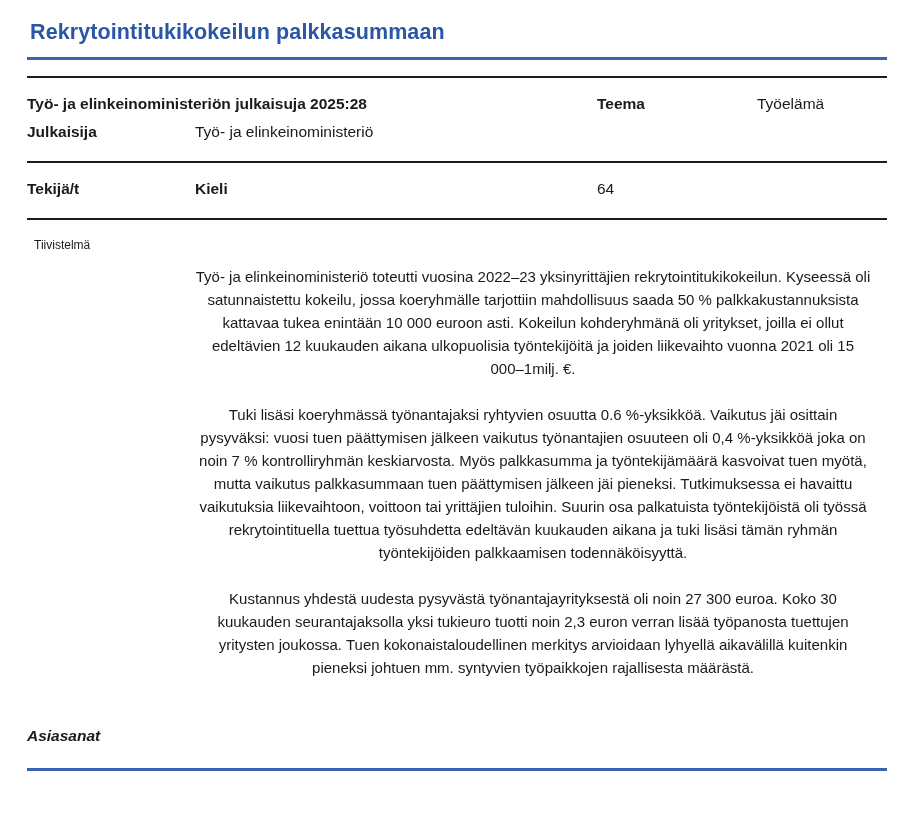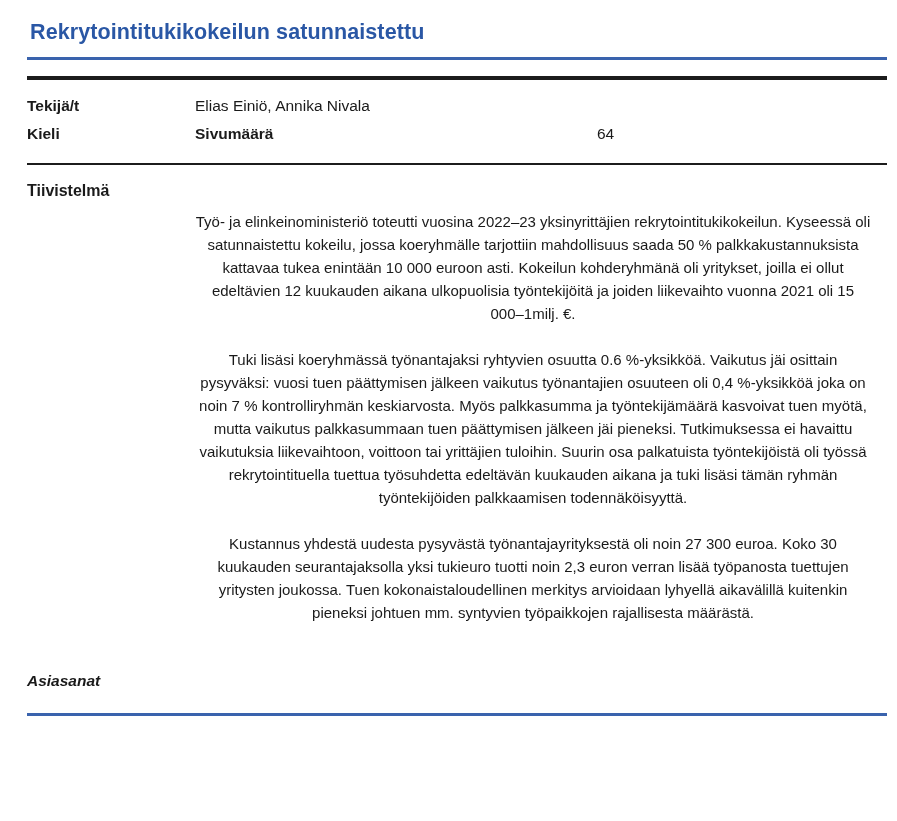--- a/index.html
+++ b/index.html
@@ -33,21 +33,21 @@
     grid-template-columns: 168px 402px 160px 1fr;
     row-gap: 3px;
     padding: 13px 0 17px 0;
   }
   .cell { font-size: 15.5px; line-height: 25px; }
   .bold { font-weight: bold; }
   .span-2 { grid-column: 1 / span 2; }
   .span-3 { grid-column: 2 / span 3; }
 
   .abstract-section { padding: 13px 0 0 0; }
-  .abstract-label { font-size: 16px; line-height: 25px; font-weight: bold; }
+  .abstract-label { font-size: 12px; line-height: 25px; font-weight: normal; margin-left: 7px; }
   .abstract-body {
     margin: 7px 0 0 168px;
     max-width: 676px;
   }
   .abstract-body p {
     margin: 0 0 23px 0;
     font-size: 15px;
     line-height: 23px;
     text-align: center;
   }
@@ -58,34 +58,40 @@
     padding: 22px 0 20px 0;
     font-style: italic;
   }
   .keywords-grid .cell { font-size: 15.5px; line-height: 24px; }
 </style>
 </head>
 <body>
 
 <div class="page">
 
-  <h1 class="title">Rekrytointitukikokeilun satunnaistettu</h1>
+  <h1 class="title">Rekrytointitukikokeilun palkkasummaan</h1>
 
   <div class="rule rule-blue rule-gap-title"></div>
   <div class="rule rule-dark"></div>
 
+  <div class="meta-grid">
+    <div class="cell bold span-2">Työ- ja elinkeinoministeriön julkaisuja 2025:28</div>
+    <div class="cell bold">Teema</div>
+    <div class="cell">Työelämä</div>
+
+    <div class="cell bold">Julkaisija</div>
+    <div class="cell span-3">Työ- ja elinkeinoministeriö</div>
+  </div>
 
   <div class="rule rule-dark"></div>
 
   <div class="meta-grid">
     <div class="cell bold">Tekijä/t</div>
-    <div class="cell span-3">Elias Einiö, Annika Nivala</div>
 
     <div class="cell bold">Kieli</div>
-    <div class="cell bold">Sivumäärä</div>
     <div class="cell">64</div>
   </div>
 
   <div class="rule rule-dark"></div>
 
   <div class="abstract-section">
     <div class="abstract-label">Tiivistelmä</div>
     <div class="abstract-body">
       <p>Työ- ja elinkeinoministeriö toteutti vuosina 2022–23 yksinyrittäjien rekrytointitukikokeilun. Kyseessä oli satunnaistettu kokeilu, jossa koeryhmälle tarjottiin mahdollisuus saada 50 % palkkakustannuksista kattavaa tukea enintään 10 000 euroon asti. Kokeilun kohderyhmänä oli yritykset, joilla ei ollut edeltävien 12 kuukauden aikana ulkopuolisia työntekijöitä ja joiden liikevaihto vuonna 2021 oli 15 000–1milj. €.</p>
       <p>Tuki lisäsi koeryhmässä työnantajaksi ryhtyvien osuutta 0.6 %-yksikköä. Vaikutus jäi osittain pysyväksi: vuosi tuen päättymisen jälkeen vaikutus työnantajien osuuteen oli 0,4 %-yksikköä joka on noin 7 % kontrolliryhmän keskiarvosta. Myös palkkasumma ja työntekijämäärä kasvoivat tuen myötä, mutta vaikutus palkkasummaan tuen päättymisen jälkeen jäi pieneksi. Tutkimuksessa ei havaittu vaikutuksia liikevaihtoon, voittoon tai yrittäjien tuloihin. Suurin osa palkatuista työntekijöistä oli työssä rekrytointituella tuettua työsuhdetta edeltävän kuukauden aikana ja tuki lisäsi tämän ryhmän työntekijöiden palkkaamisen todennäköisyyttä.</p>

